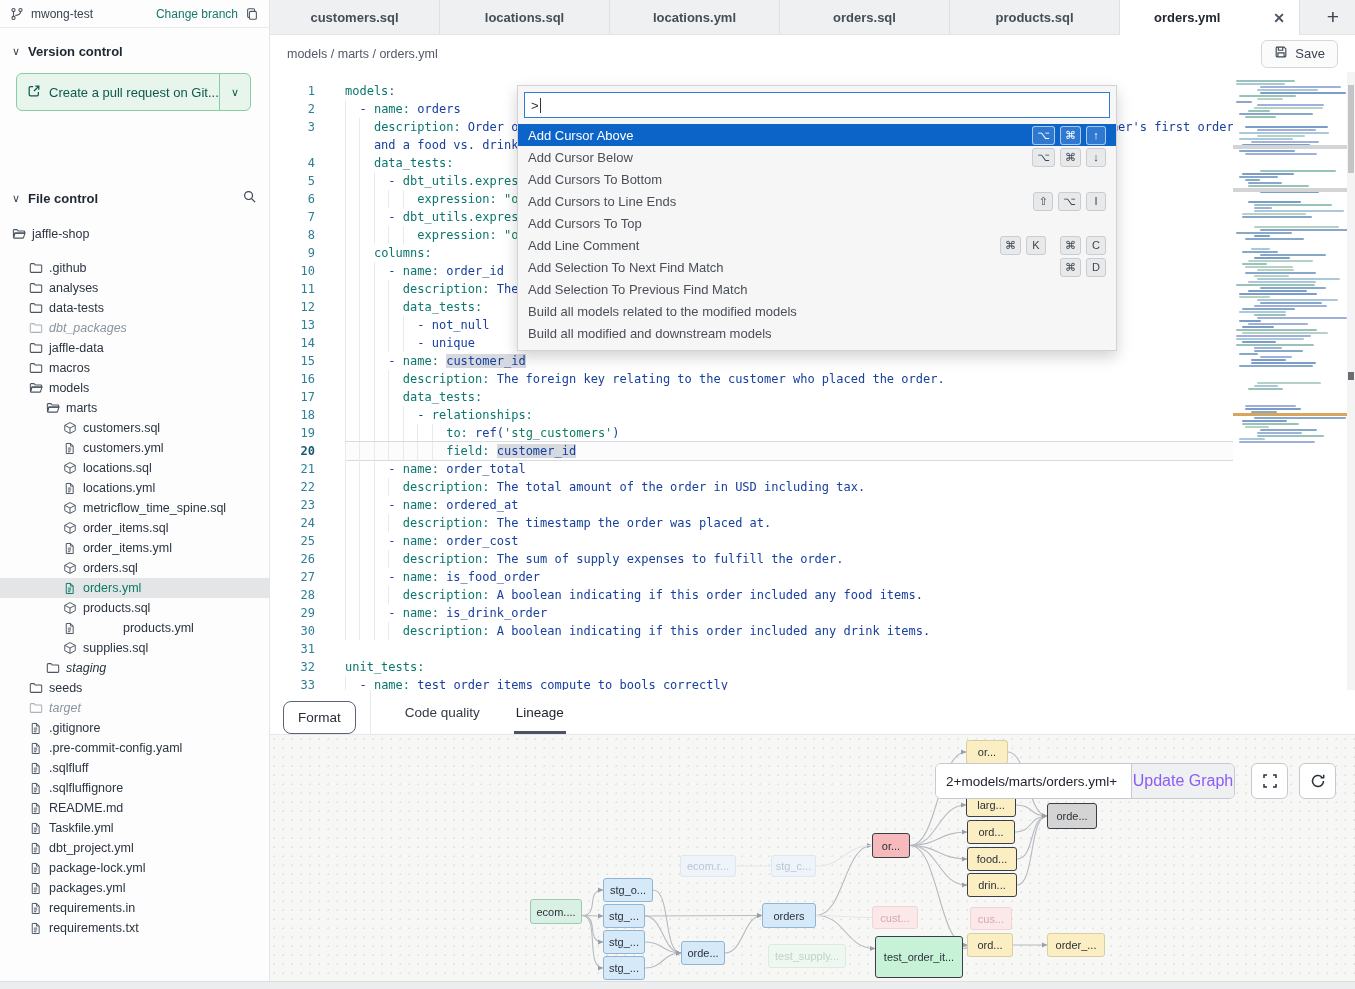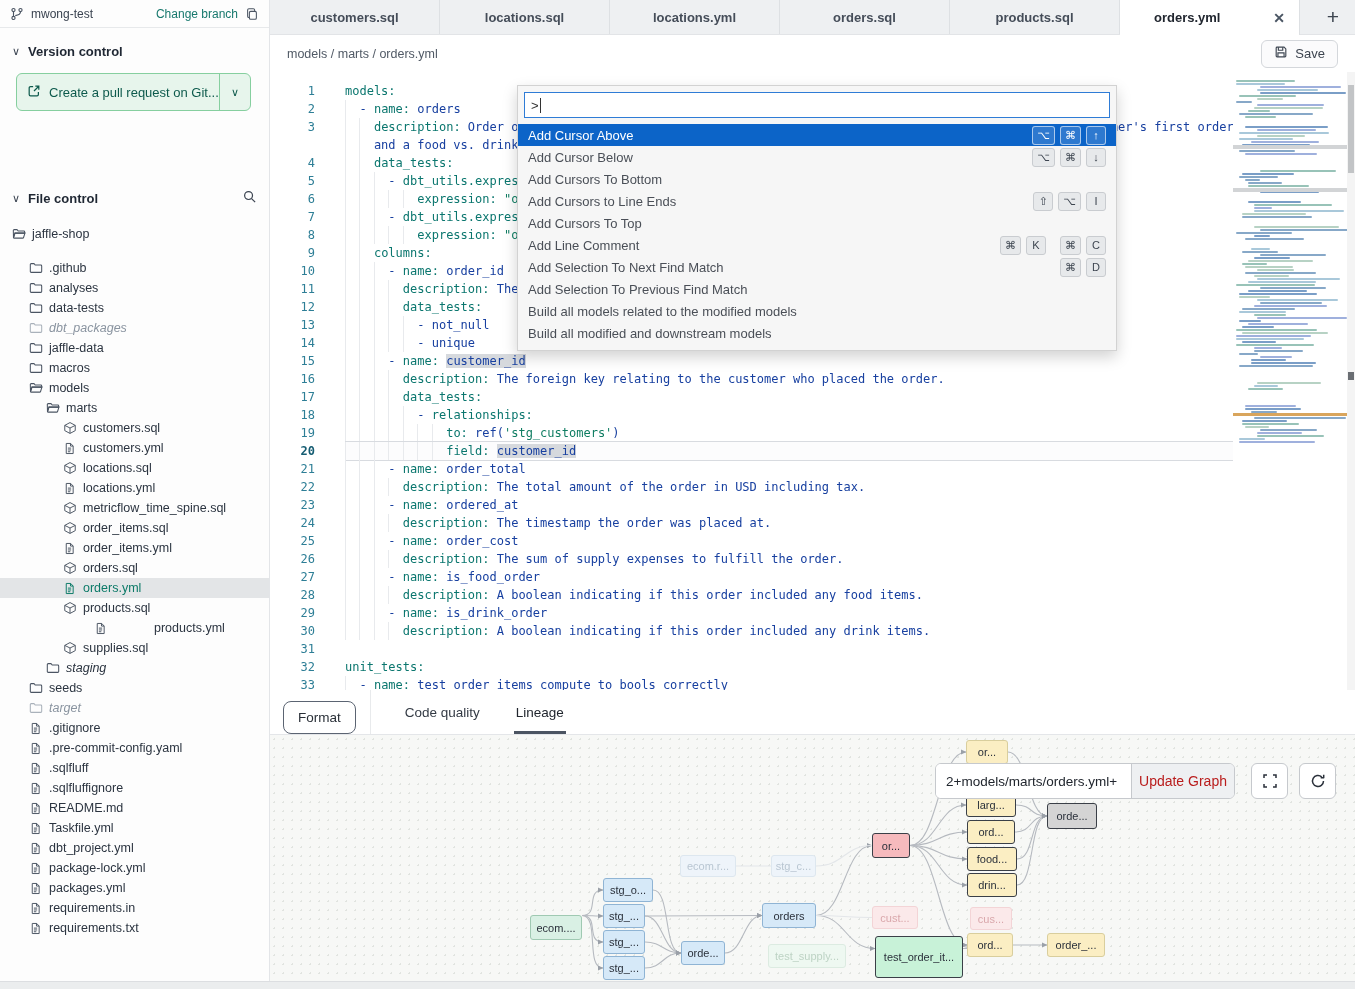--- a/index.html
+++ b/index.html
@@ -105,21 +105,21 @@
   .n-gray { background:#d4d4d4; }
   .n-green { background:#c8f2d8; }
   .n-fpink { background:#fbe9ea; border-color:#f3d4d6; color:#d9a7ab; }
   .n-fblue { background:#eef4fa; border-color:#dde7ef; color:#b9c6d2; }
   .n-fgreen { background:#eef8f1; border-color:#dcebe1; color:#bdd3c4; }
   .sel-group { position:absolute; display:flex; height:36px; border:1px solid #c6c9cd; border-radius:6px;
                overflow:hidden; background:#fff; z-index:5; }
   .sel-input { width:195px; border:0; outline:none; padding:0 10px; font-size:13.5px; color:#21262e;
                font-family:"Liberation Sans", sans-serif; }
   .upd-btn { width:103px; background:#eef0f2; border-left:1px solid #c6c9cd; display:flex; align-items:center;
-             justify-content:center; font-size:14px; color:#b91c1c; cursor:pointer; }
+             justify-content:center; font-size:16px; color:#8b5cf6; cursor:pointer; }
   .sq-btn { position:absolute; width:37px; height:36px; background:#fff; border:1px solid #c6c9cd; border-radius:6px;
             display:flex; align-items:center; justify-content:center; z-index:5; cursor:pointer; color:#2b313b; }
   .bottom-strip { position:absolute; left:0; right:0; bottom:0; height:8px; background:#ebedee; border-top:1px solid #dcdee1; z-index:6; }
 </style>
 </head>
 <body>
 
 <div class="app">
 
   <div class="sidebar">
@@ -330,21 +330,21 @@
         </div>
         <div class="trow" style="padding-left: 63px;">
           <span class="ticon">
             <svg width="14" height="14" viewBox="0 0 16 16" fill="none" stroke="currentColor" stroke-width="1.1">
               <path d="M8 1.8 14 5v6L8 14.2 2 11V5z"></path>
               <path d="M2 5l6 3 6-3M8 8v6"></path>
             </svg>
           </span>
           <span>products.sql</span>
         </div>
-        <div class="trow" style="padding-left: 94px; gap: 46px;">
+        <div class="trow" style="padding-left: 63px; gap: 46px;">
           <span class="ticon">
             <svg width="13" height="13" viewBox="0 0 16 16" fill="none" stroke="currentColor" stroke-width="1.2">
               <path d="M4 1.8h5.5L12.5 5v9.2h-8.5z"></path>
               <path d="M9.2 1.8V5h3.3M6 7.5h4M6 9.8h4M6 12h3"></path>
             </svg>
           </span>
           <span>products.yml</span>
         </div>
         <div class="trow" style="padding-left: 63px;">
           <span class="ticon">
@@ -808,21 +808,21 @@
           <path d="M640 110.5 C668.5 110.5,668.5 210,697 210" fill="none" stroke="#b6bac0" stroke-width="1.1" marker-end="url(#arr)"></path>
           <path d="M738 17 C757.5 17,757.5 81,777 81" fill="none" stroke="#b6bac0" stroke-width="1.1" marker-end="url(#arr)"></path>
           <path d="M746 70 C764 70,759 81,777 81" fill="none" stroke="#b6bac0" stroke-width="1.1" marker-end="url(#arr)"></path>
           <path d="M745 97 C763 97,759 81,777 81" fill="none" stroke="#b6bac0" stroke-width="1.1" marker-end="url(#arr)"></path>
           <path d="M747 124 C765 124,759 81,777 81" fill="none" stroke="#b6bac0" stroke-width="1.1" marker-end="url(#arr)"></path>
           <path d="M747 150 C765 150,759 81,777 81" fill="none" stroke="#b6bac0" stroke-width="1.1" marker-end="url(#arr)"></path>
           <path d="M693 213.5 C711 213.5,679 210,697 210" fill="none" stroke="#b6bac0" stroke-width="1.1" marker-end="url(#arr)"></path>
           <path d="M743 210 C761 210,759 210,777 210" fill="none" stroke="#b6bac0" stroke-width="1.1" marker-end="url(#arr)"></path>
         </svg>
       <div>
-          <div class="gnode n-teal" style="left: 260px; top: 180px; width: 52px; height: 25px;">ecom....</div>
+          <div class="gnode n-teal" style="left: 260px; top: 164px; width: 52px; height: 25px;">ecom....</div>
           <div class="gnode n-blue" style="left: 333px; top: 143px; width: 50px; height: 24px;">stg_o...</div>
           <div class="gnode n-blue" style="left: 333px; top: 169px; width: 42px; height: 24px;">stg_...</div>
           <div class="gnode n-blue" style="left: 333px; top: 195px; width: 42px; height: 24px;">stg_...</div>
           <div class="gnode n-blue" style="left: 333px; top: 221px; width: 42px; height: 24px;">stg_...</div>
           <div class="gnode n-blue" style="left: 411px; top: 206px; width: 44px; height: 24px;">orde...</div>
           <div class="gnode n-blue" style="left: 492px; top: 168px; width: 54px; height: 25px;">orders</div>
           <div class="gnode n-fblue" style="left: 410px; top: 120px; width: 56px; height: 22px;">ecom.r...</div>
           <div class="gnode n-fblue" style="left: 501px; top: 120px; width: 45px; height: 22px;">stg_c...</div>
           <div class="gnode n-fgreen" style="left: 498px; top: 209px; width: 78px; height: 24px;">test_supply...</div>
           <div class="gnode n-fpink" style="left: 602px; top: 171px; width: 46px; height: 23px;">cust...</div>

